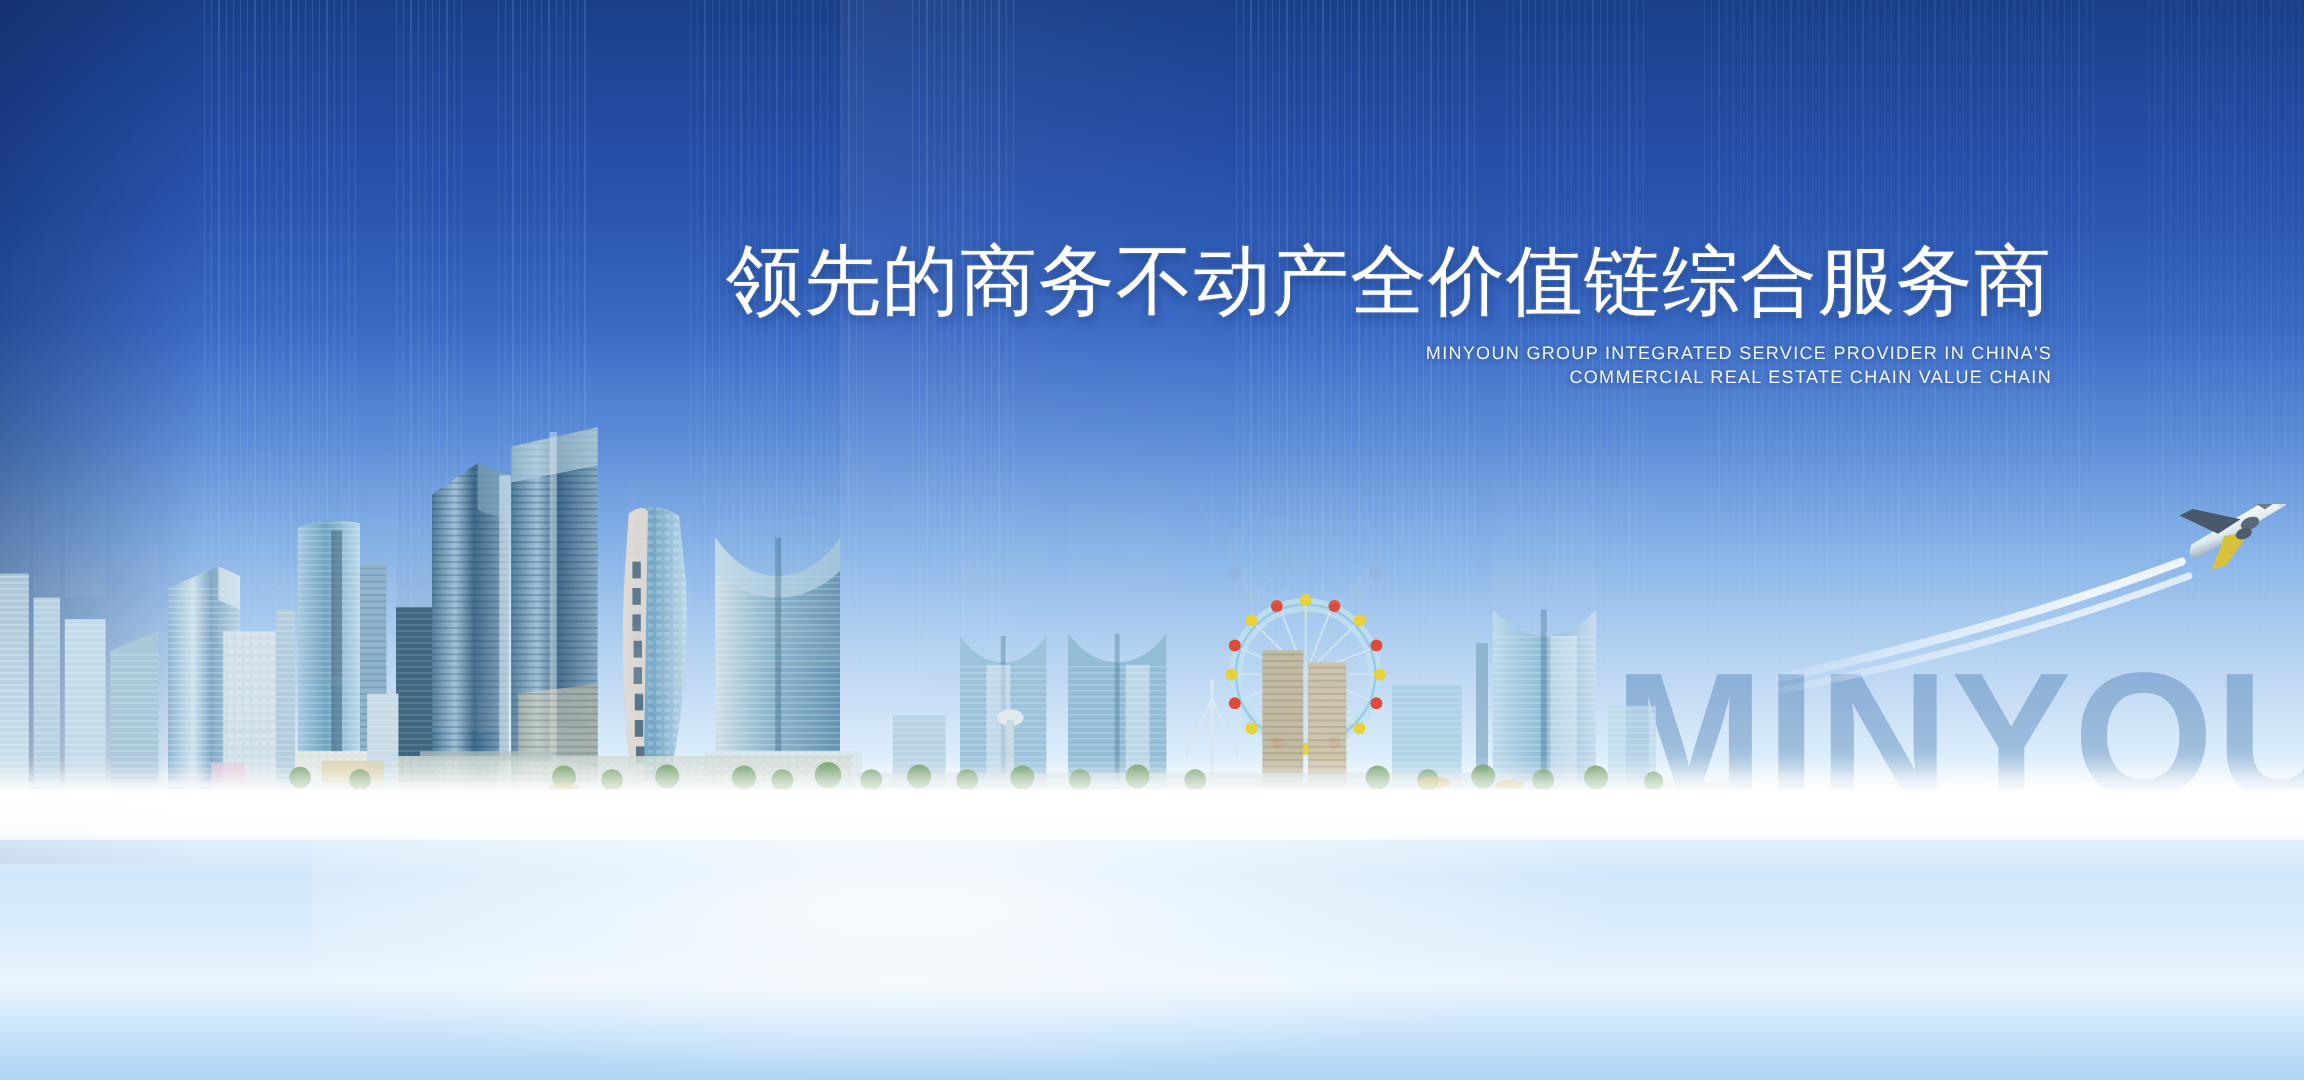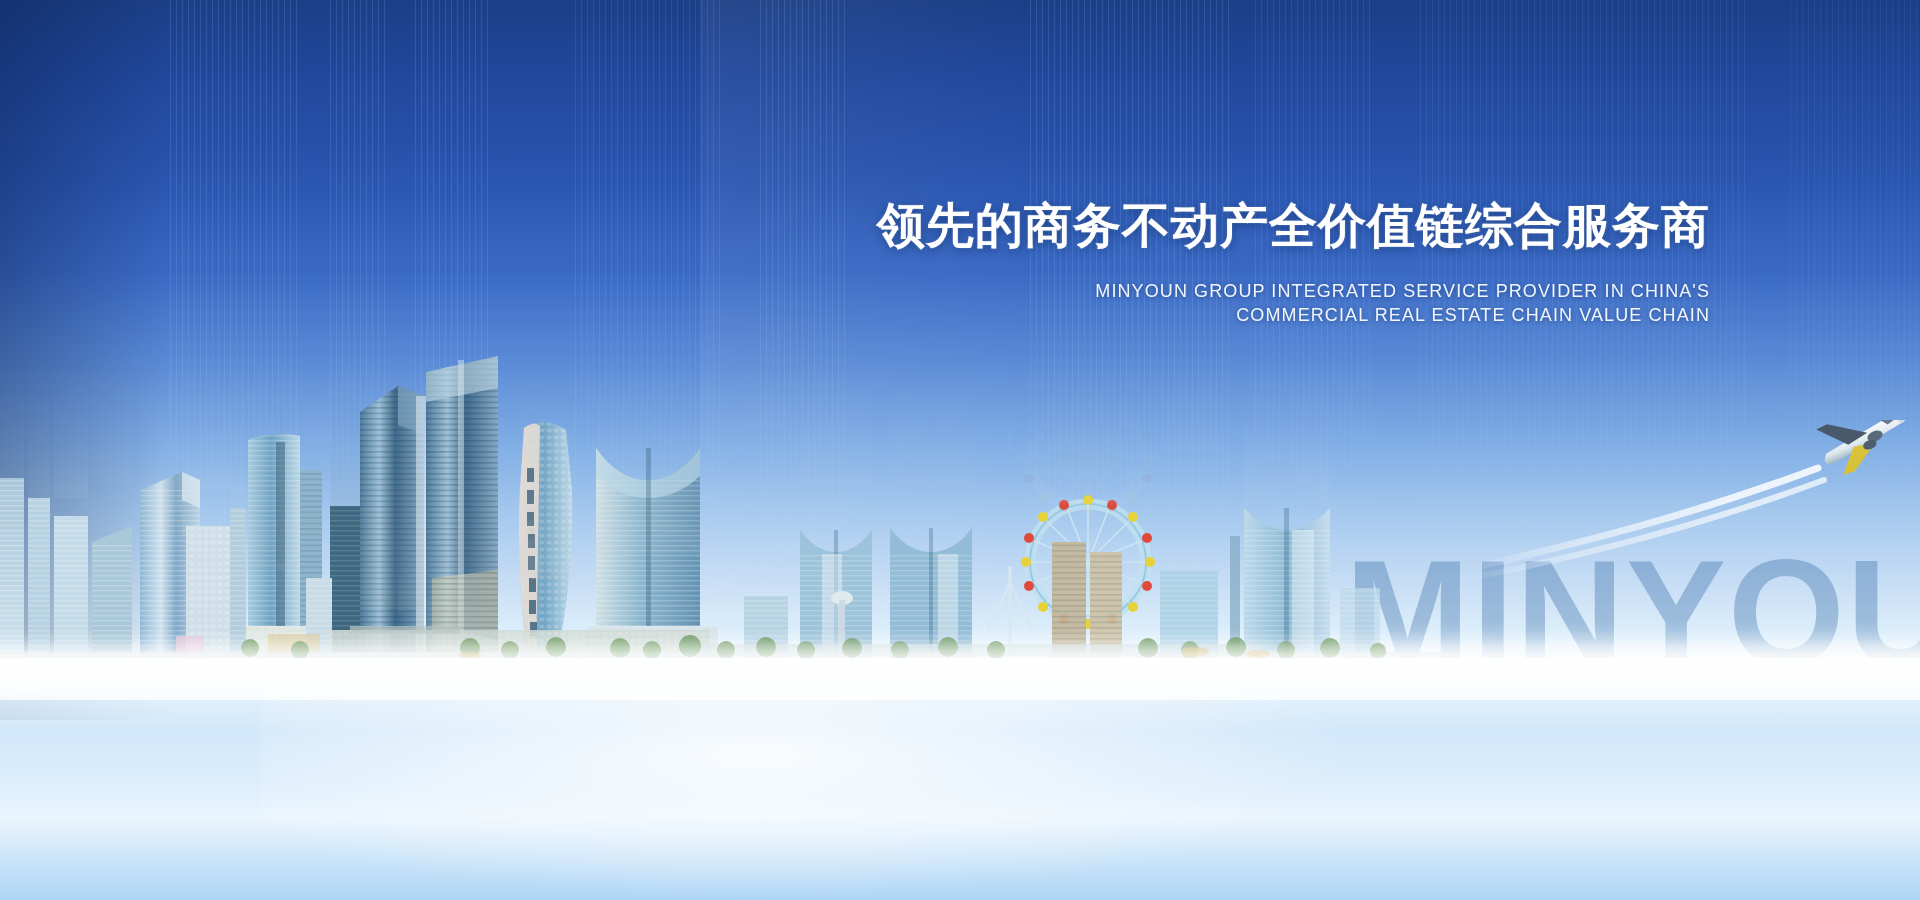--- a/index.html
+++ b/index.html
@@ -61,26 +61,26 @@
     line-height:1; white-space:nowrap;
     color:rgba(70,120,175,.42);
     font-family:"Liberation Sans", sans-serif;
     -webkit-mask-image:linear-gradient(to bottom, rgba(0,0,0,1) 0%, rgba(0,0,0,.95) 55%, rgba(0,0,0,.45) 80%, rgba(0,0,0,0) 97%);
             mask-image:linear-gradient(to bottom, rgba(0,0,0,1) 0%, rgba(0,0,0,.95) 55%, rgba(0,0,0,.45) 80%, rgba(0,0,0,0) 97%);
   }
 
   
   .headline-block{position:absolute; left:600px; top:200px; width:1110px; text-align:right;}
   .headline{
-    font-size:48px; font-weight:700; color:#ffffff; letter-spacing:1px;
+    font-size:64px; font-weight:400; color:#ffffff; letter-spacing:1px;
     line-height:1.08; white-space:nowrap;
     text-shadow:0 2px 10px rgba(10,40,95,.55), 0 0 2px rgba(255,255,255,.35);
   }
   .subtitle{
-    margin-top:27px; font-size:18px; font-weight:400; color:#f1f6fd;
+    margin-top:16px; font-size:15px; font-weight:400; color:#f1f6fd;
     letter-spacing:1.1px; line-height:1.35;
     text-shadow:0 1px 4px rgba(10,40,95,.5);
   }
   .subtitle div{white-space:nowrap;}
 
   
   .ground{
     position:absolute; left:0; top:658px; width:1920px; height:242px;
     background:linear-gradient(to bottom,
       rgba(255,255,255,.97) 0%,

